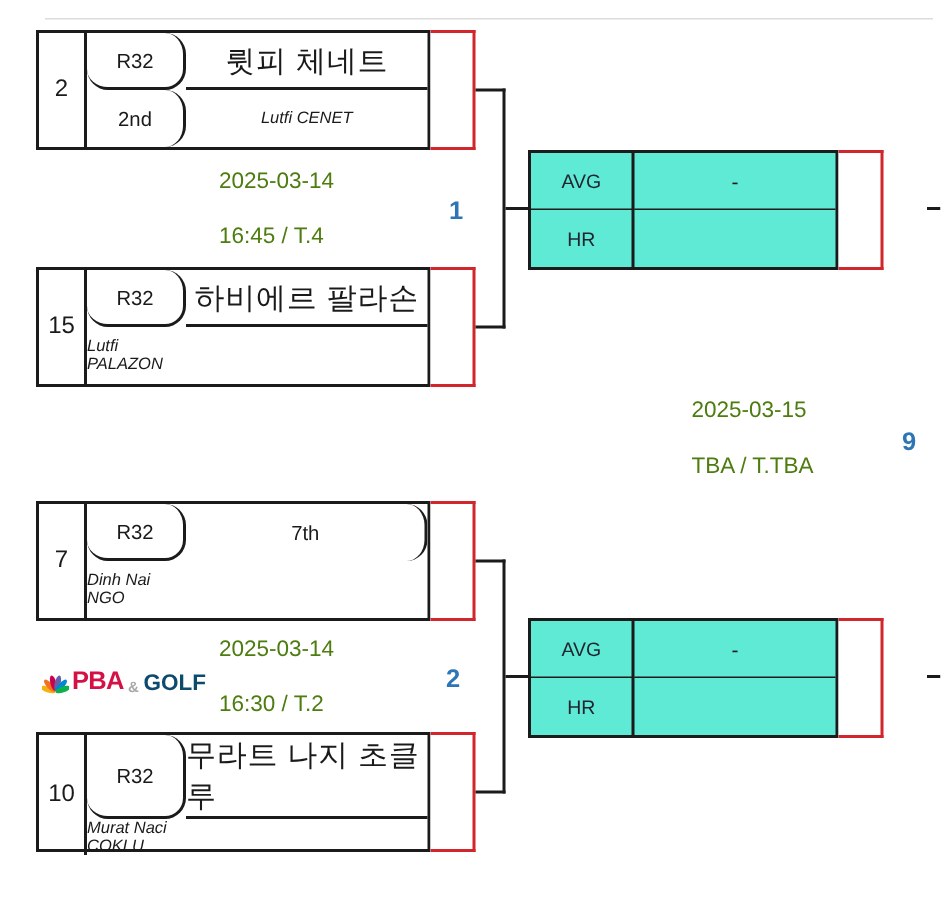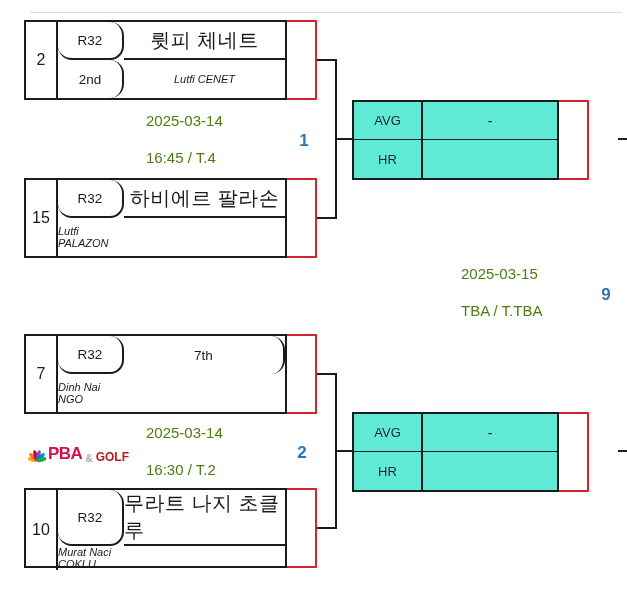--- a/index.html
+++ b/index.html
@@ -98,21 +98,21 @@
   .n-f{left:595px;top:285px;}
   
   .logo{
     position:absolute;left:28px;top:442px;height:22px;
     display:flex;align-items:flex-end;gap:2px;
   }
   .logo-pba{
     font-size:17px;font-weight:800;color:#d31145;letter-spacing:-0.5px;
   }
   .logo-amp{font-size:10px;font-weight:700;color:#a7a9ac;margin:2px 1px 0 1px;}
-  .logo-golf{font-size:12px;font-weight:700;color:#b91c1c;letter-spacing:0px;}
+  .logo-golf{font-size:15px;font-weight:700;color:#0c4a6e;letter-spacing:0px;}
 </style>
 </head>
 <body>
 
 <div class="stage">
 
   <div class="topline"></div>
 
   <div class="pbox p-m1a">
     <div class="pbox-main">

